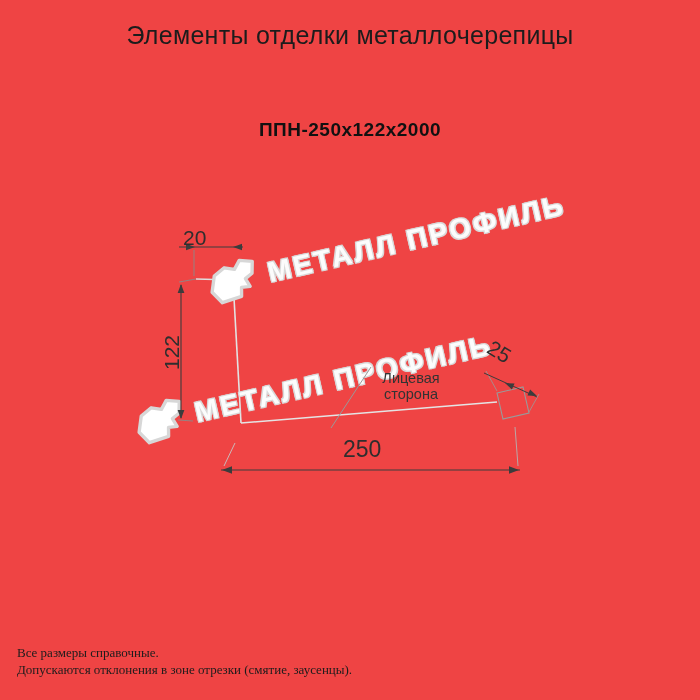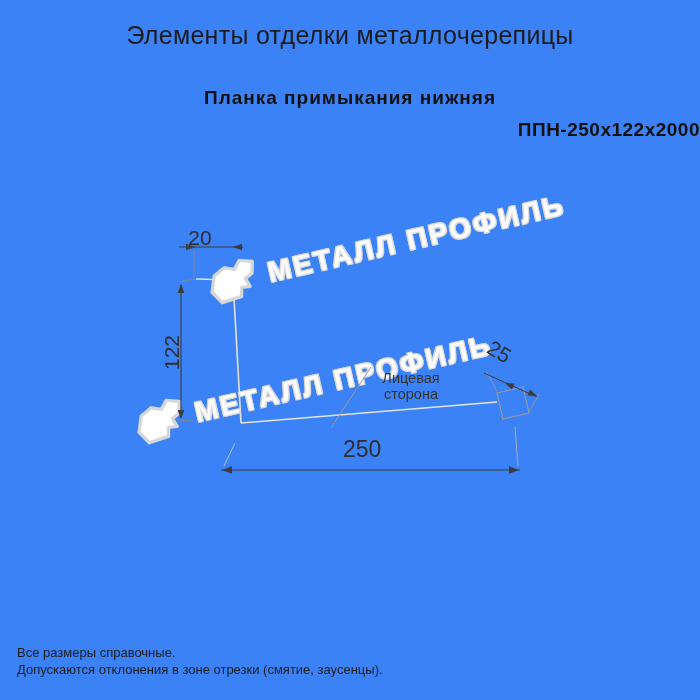--- a/index.html
+++ b/index.html
@@ -1,61 +1,60 @@
 <!DOCTYPE html>
 <html><head>
 <meta charset="utf-8">
 <style>
   html,body { margin:0; padding:0; background:#ffffff; }
   .page {
-    position:relative; width:700px; height:700px; background:#3b82f6;
+    position:relative; width:700px; height:700px; background:#ef4444;
     font-family:"Liberation Sans", sans-serif; overflow:hidden;
   }
   .center-line { position:absolute; left:0; width:100%; text-align:center; }
   .title    { top:21px;  font-size:25px; letter-spacing:.3px; color:#1c1c1c; }
   .subtitle { top:87px;  font-size:19px; font-weight:bold; letter-spacing:1px; color:#111; }
-  .code     { top:119px; font-size:19px; font-weight:bold; letter-spacing:.5px; color:#111;text-align:right; }
+  .code     { top:119px; font-size:19px; font-weight:bold; letter-spacing:.5px; color:#111; }
 
   .layer { position:absolute; left:0; top:0; }
 
   
   .wm { position:absolute; display:flex; align-items:center; gap:7px;
         transform-origin:0 50%; pointer-events:none; }
   .wm-upper { left:205px; top:264px; transform:rotate(-13deg); }
   .wm-lower { left:132px; top:404px; transform:rotate(-13deg); }
   .wm-text {
     font-size:28px; font-weight:bold; letter-spacing:2.5px; white-space:nowrap;
     color:#fcfcfc;
     text-shadow:-1.2px -1.2px 0 #d9d9d9, 1.2px -1.2px 0 #d9d9d9,
                 -1.2px  1.2px 0 #d9d9d9, 1.2px  1.2px 0 #d9d9d9,
                  0 0 2px #e3e3e3;
   }
 
   
   .dim { position:absolute; font-size:21px; color:#2e2e2e; }
-  .dim-20  { left:183px; top:226px; width:34px; text-align:center; }
+  .dim-20  { left:183px; top:226px; width:34px; text-align:left; }
   .dim-122 { left:149px; top:330px; width:45px; height:45px; line-height:45px;
              text-align:center; transform:rotate(-90deg); }
   .dim-250 { left:343px; top:436px; width:58px; text-align:left; font-size:23px; }
   .dim-25  { left:479px; top:340px; width:40px; text-align:center; transform:rotate(31deg); }
 
   .face-label { position:absolute; left:375px; top:334px; width:72px;
                 font-size:14.5px; line-height:16px; text-align:center; color:#333;margin-top:36px; }
 
-  .note { position:absolute; left:17px; font-size:13px; color:#1c1c1c; }
+  .note { position:absolute; left:17px; font-size:13px; color:#1c1c1c;font-family:Liberation Serif, serif; }
   .note-1 { top:645px; }
   .note-2 { top:662px;text-align:right; }
 </style>
 </head>
 <body>
 
 <div class="page">
 
   <div class="center-line title">Элементы отделки металлочерепицы</div>
-  <div class="center-line subtitle">Планка примыкания нижняя</div>
   <div class="center-line code">ППН-250х122х2000</div>
 
   <svg class="layer" width="700" height="700" viewBox="0 0 700 700">
     <path d="M196,279 L233,280" stroke="#dedede" stroke-width="1.6" fill="none"></path>
     <path d="M233,280 L241,423" stroke="#e2e2e2" stroke-width="1.6" fill="none"></path>
     <path d="M241,423 L497,402" stroke="#e4e4e4" stroke-width="1.6" fill="none"></path>
   </svg>
 
   <div class="wm wm-upper">
     <svg width="58" height="48" viewBox="0 0 60 50">

